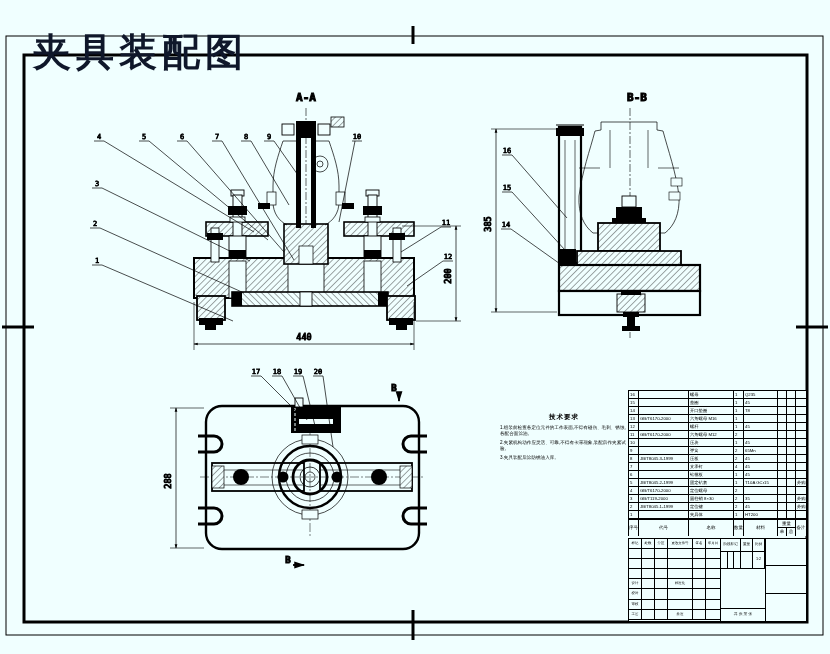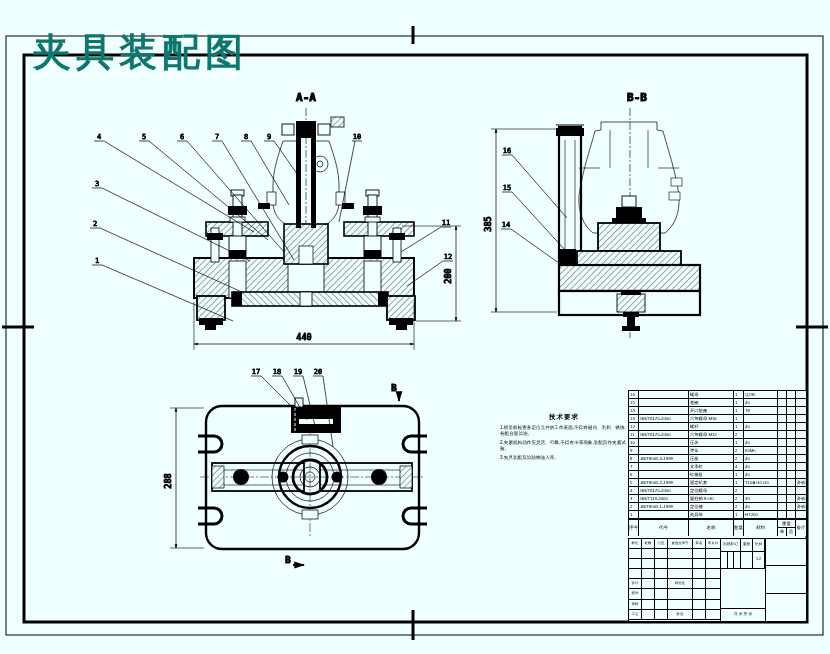--- a/index.html
+++ b/index.html
@@ -2,21 +2,21 @@
 <html><head>
 <meta charset="utf-8">
 <style>
   html,body{margin:0;padding:0;}
   body{width:830px;height:654px;position:relative;background:#f0ffff;overflow:hidden;
        font-family:"Liberation Sans",sans-serif;color:#000;}
   svg text{fill:#000;}
   .vlabel{font:bold 11px "DejaVu Sans Mono",monospace;text-anchor:middle;}
   .dim{font:8.5px "DejaVu Sans Mono",monospace;text-anchor:middle;}
   .co{font:7px "DejaVu Sans Mono",monospace;text-anchor:middle;}
-  .page-title{position:absolute;left:33px;top:33px;z-index:5;color:#0f766e;
+  .page-title{position:absolute;left:33px;top:33px;z-index:5;color:#0f172a;
       font-family:"Liberation Serif",serif;font-weight:bold;font-size:38px;
       letter-spacing:5px;line-height:1;white-space:nowrap;}
   .notes{position:absolute;left:500px;top:413px;width:128px;z-index:3;}
   .notes h4{margin:0 0 3px 0;text-align:center;font-size:6.5px;letter-spacing:1px;}
   .notes ol{margin:0;padding:0;list-style:none;font-size:4.6px;line-height:1.4;}
   .notes li{margin-bottom:2px;}
   
   .bom{position:absolute;left:628px;top:390px;width:179px;z-index:3;
        border:1.2px solid #000;border-bottom:none;background:#f0ffff;box-sizing:border-box;}
   .bom-row{display:grid;grid-template-columns:10px 50px 45px 10px 34px 9px 9px 10px;height:8px;}

